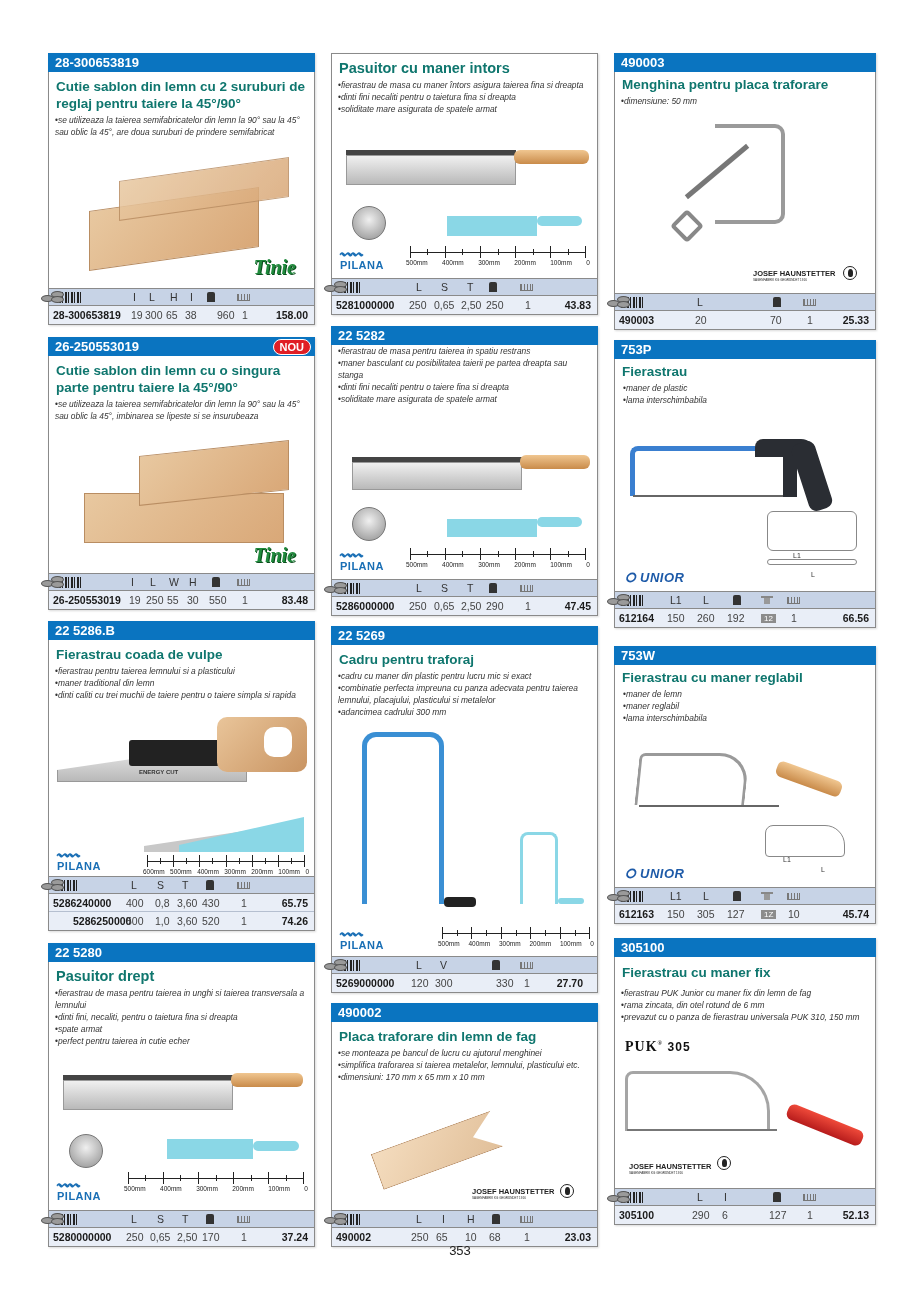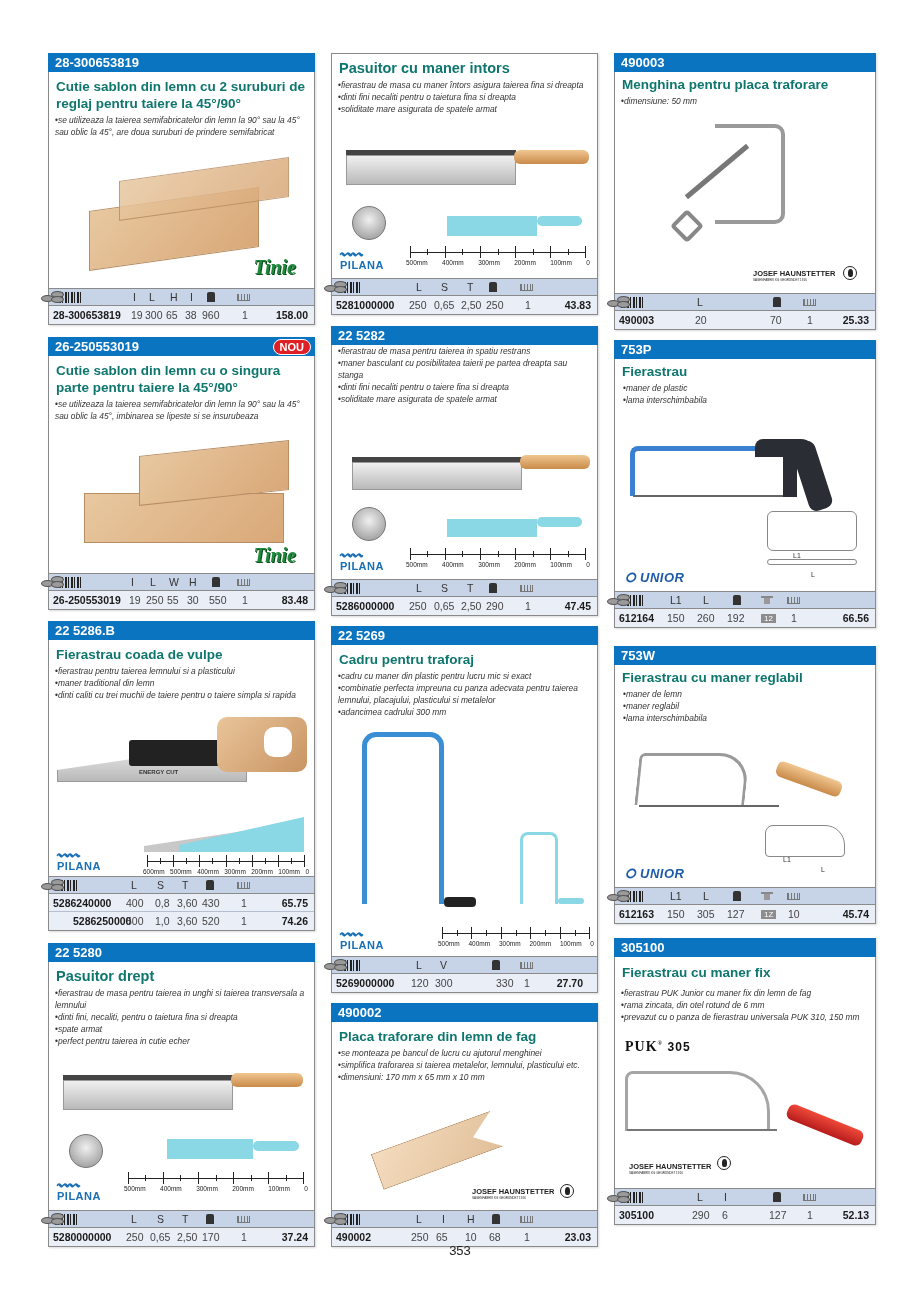--- a/index.html
+++ b/index.html
@@ -89,21 +89,21 @@
           <span style="left:10px;top:0;"></span>
           <span style="left:10px;top:5px;"></span>
         </span>
     </div>
     <div class="spec-row">
       <span class="c code" style="left:4px;">28-300653819</span>
       <span class="c" style="left:82px;">19</span>
       <span class="c" style="left:96px;">300</span>
       <span class="c" style="left:117px;">65</span>
       <span class="c" style="left:136px;">38</span>
-      <span class="c" style="left:153px;">960</span>
+      <span class="c" style="left:168px;">960</span>
       <span class="c" style="left:193px;">1</span>
       <span class="c price" style="right:6px;">158.00</span>
     </div>
   </div>
 </div>
 
 <div class="card" style="left:48px;top:337px;width:267px;height:273px;">
   <div class="card-head">
     <span>26-250553019</span>
     <span class="badge-new">NOU</span>

